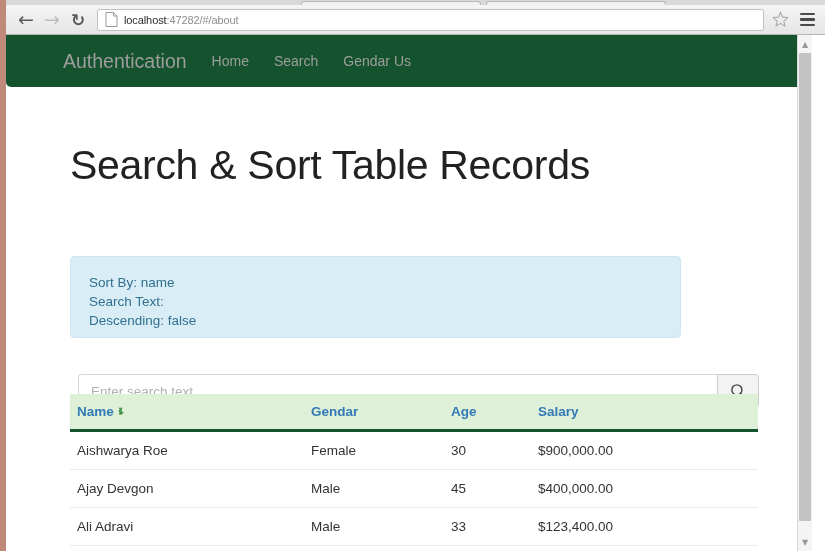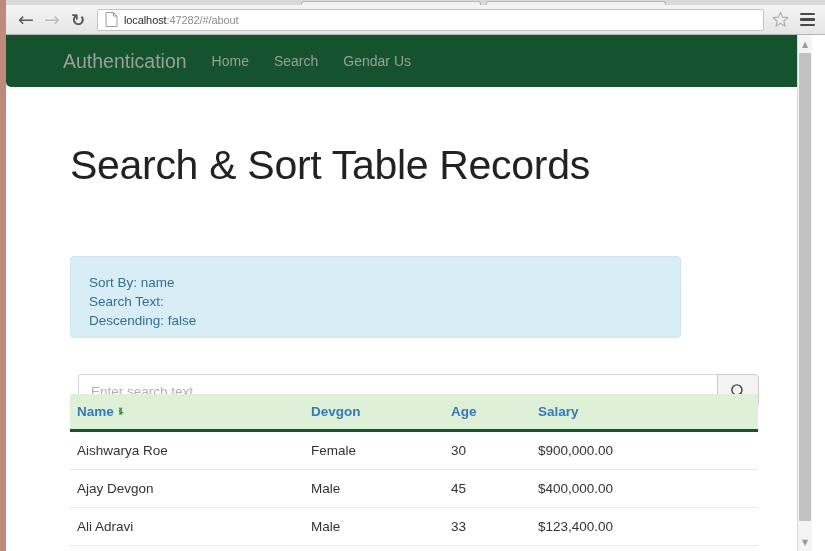--- a/index.html
+++ b/index.html
@@ -359,21 +359,21 @@
             <circle cx="7.3" cy="7.3" r="5.3" fill="none" stroke="#444444" stroke-width="1.5"></circle>
             <line x1="11.2" y1="11.2" x2="16" y2="16" stroke="#444444" stroke-width="1.7" stroke-linecap="round"></line>
           </svg>
         </button>
       </div>
 
       <table id="records-table">
         <thead>
           <tr>
             <th class="col-name"><span>Name</span><span id="sort-caret">ⱛ</span></th>
-            <th class="col-gender">Devgon</th>
+            <th class="col-gender">Gendar</th>
             <th class="col-age">Age</th>
             <th class="col-salary">Salary</th>
           </tr>
         </thead>
         <tbody>
           <tr>
             <td class="col-name">Aishwarya Roe</td>
             <td class="col-gender">Female</td>
             <td class="col-age">30</td>
             <td class="col-salary">$900,000.00</td>

